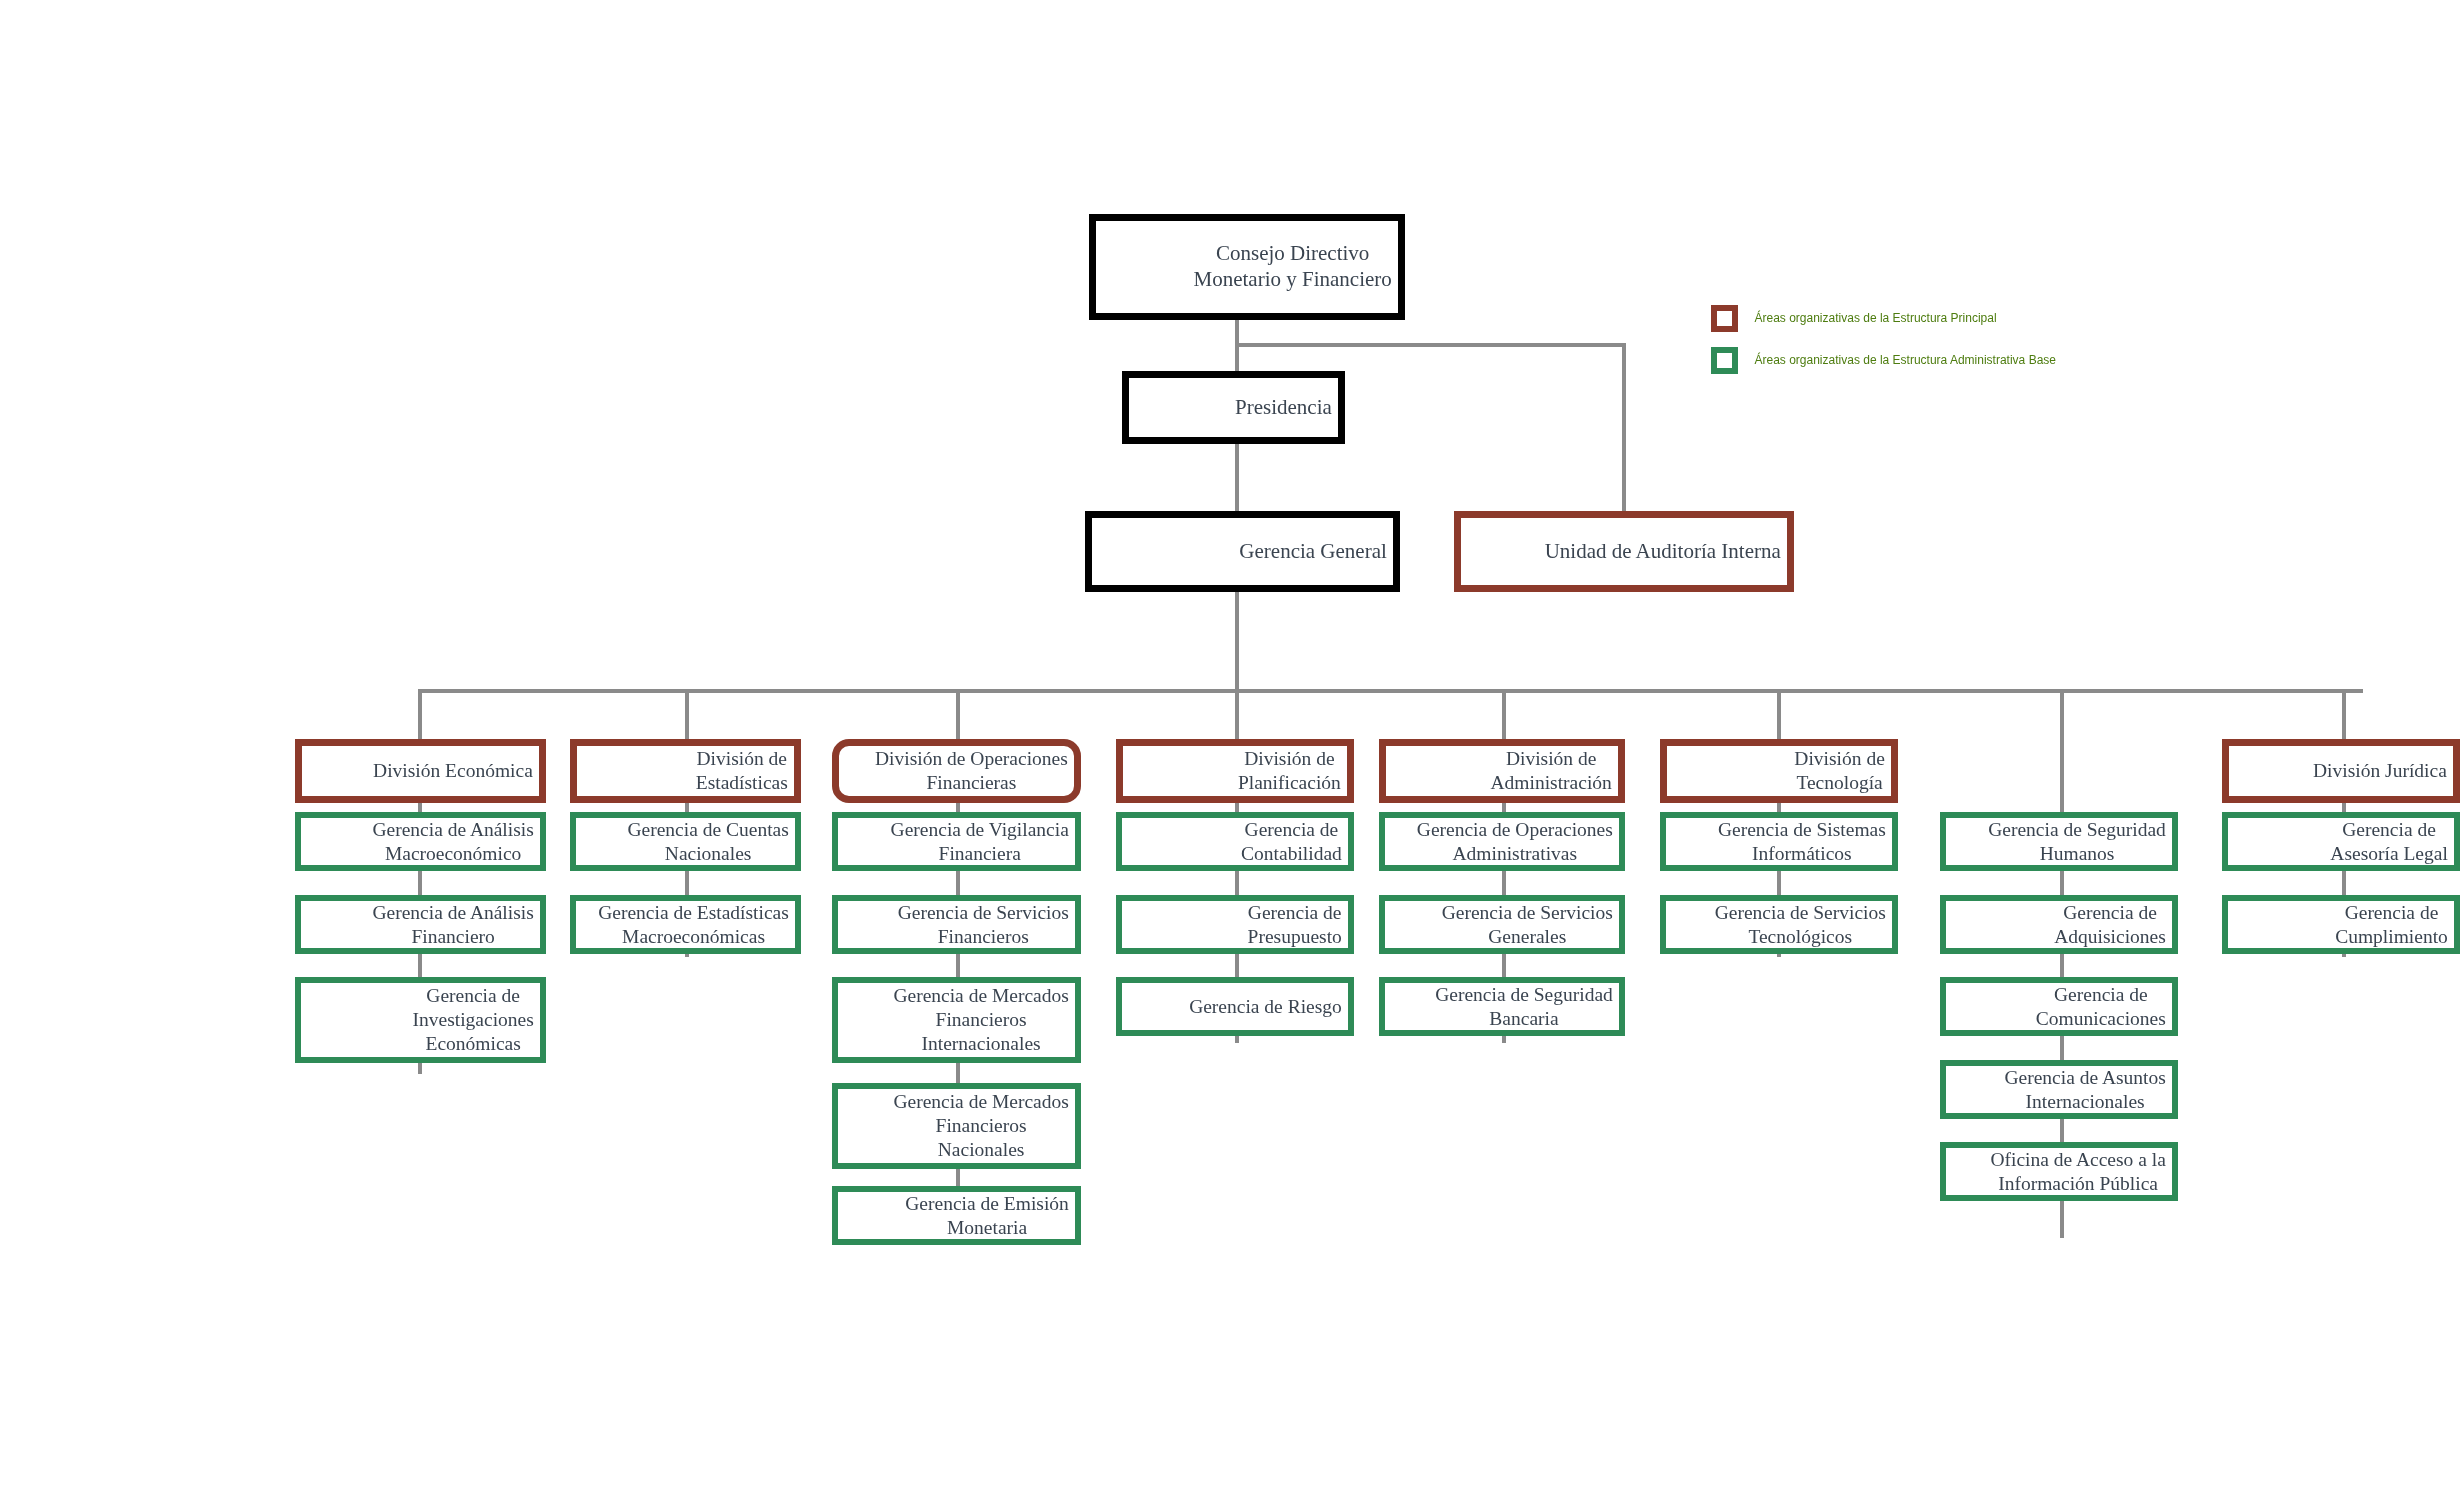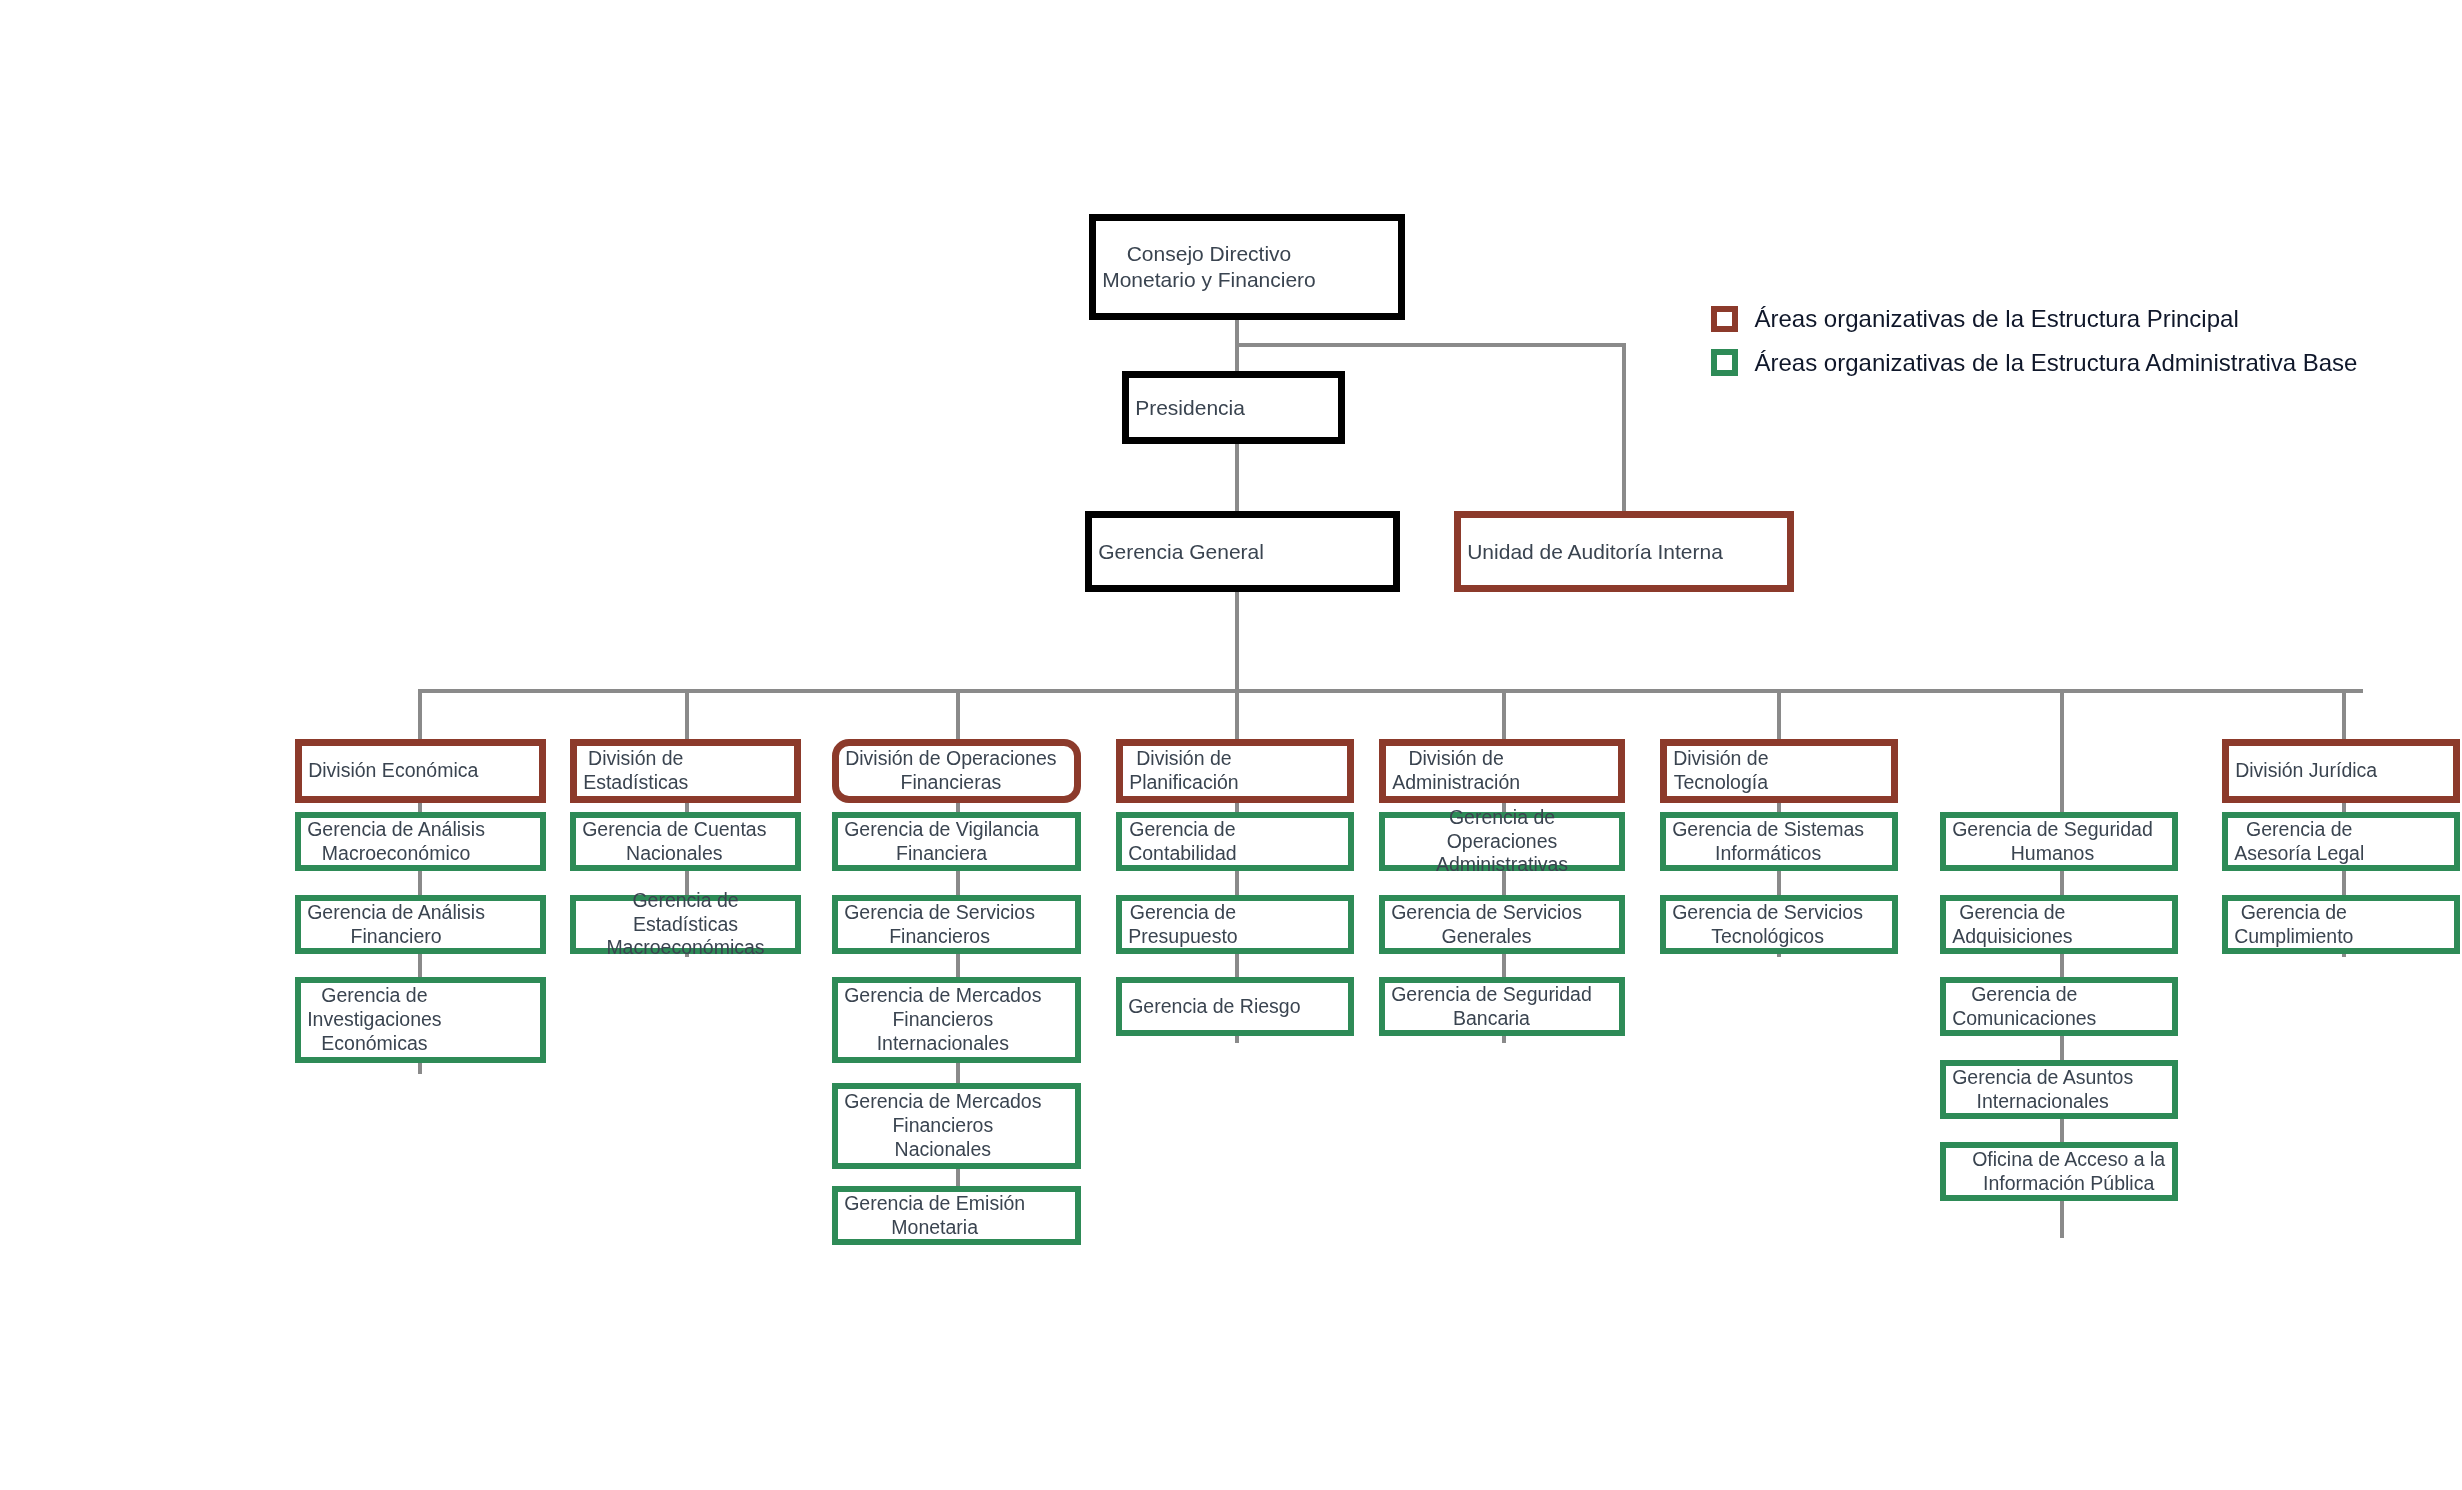--- a/index.html
+++ b/index.html
@@ -19,25 +19,26 @@
     overflow: hidden;
   }
 
   
   .box {
     position: absolute;
     box-sizing: border-box;
     background: #ffffff;
     display: flex;
     align-items: center;
-    justify-content: flex-start;
+    justify-content: flex-end;
     text-align: center;
     color: #3a4450;
     line-height: 1.22;
     z-index: 5;
+    font-family: Liberation Serif, serif;
   }
   .box .lbl {
     display: block;
     white-space: pre-line;
     padding: 0 6.2px;
   }
 
   .box.black  { border: 7px solid #000000; }
   .box.brown  { border: 7px solid #8c3a2b; }
   .box.green  { border: 6.2px solid #2e8b57; }
@@ -71,22 +72,22 @@
     width: 26.5px;
     height: 26.5px;
     box-sizing: border-box;
     background: #ffffff;
     margin-right: 17px;
     flex: 0 0 auto;
   }
   .leg-swatch.brown { border: 6.2px solid #8c3a2b; }
   .leg-swatch.green { border: 6.2px solid #2e8b57; }
   .leg-text {
-    font-size: 24px;
-    color: #0f172a;
+    font-size: 12px;
+    color: #4d7c0f;
     white-space: nowrap;
     font-family: "Liberation Sans", sans-serif;
   }
 </style>
 </head>
 <body>
 
 <div id="canvas">
 
   <div class="ln v" style="left:1235px; top:319px; height:25px;"></div>

